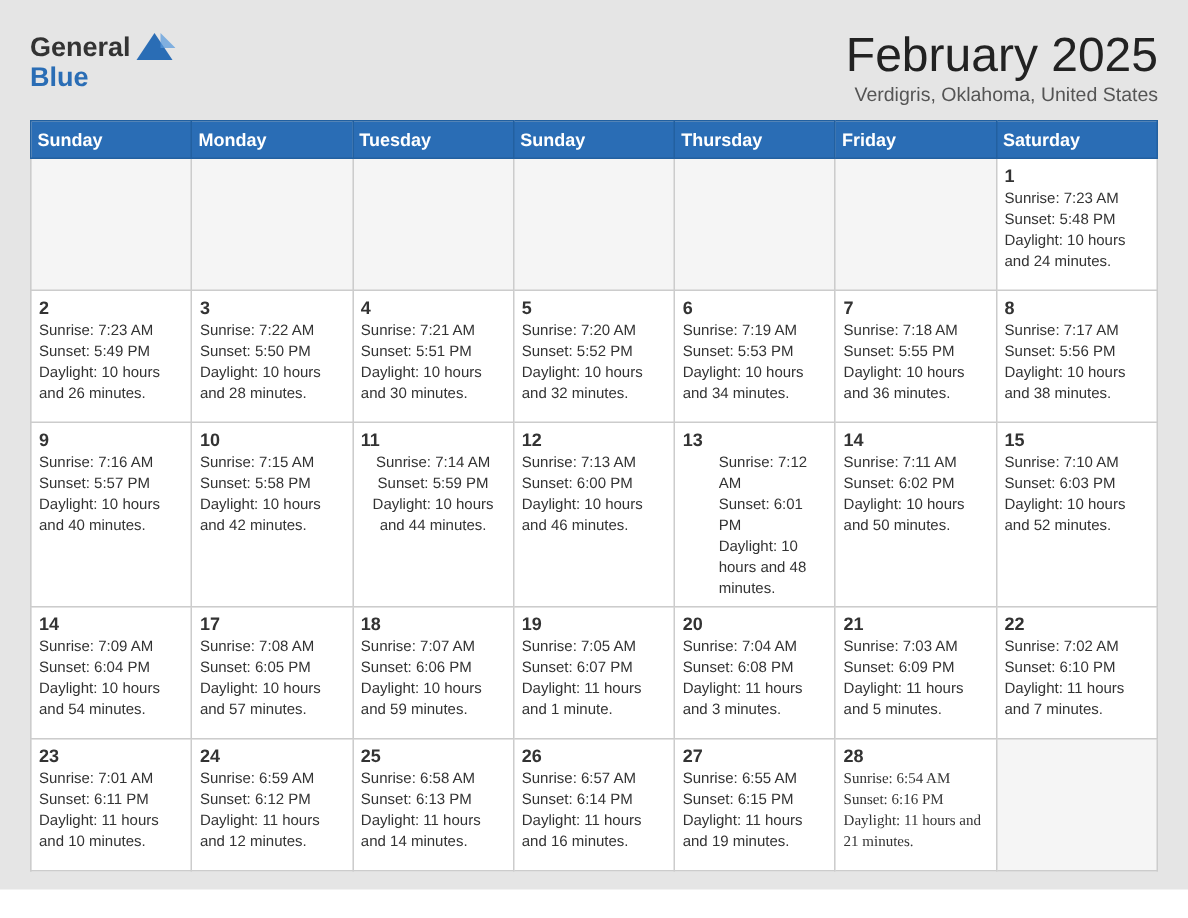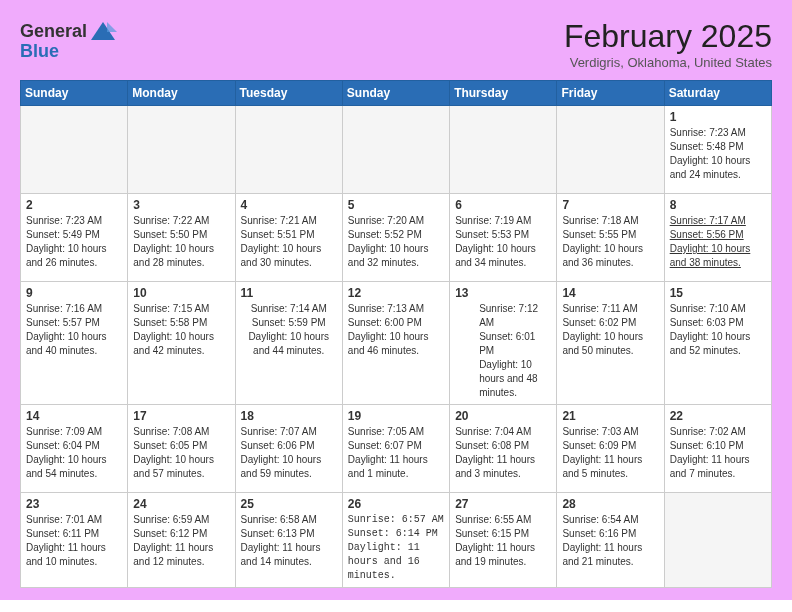--- a/index.html
+++ b/index.html
@@ -5,21 +5,21 @@
     * { box-sizing: border-box; margin: 0; padding: 0; }
     body {
       font-family: Arial, sans-serif;
       background: #fff;
       width: 792px;
       min-height: 612px;
     }
     .page {
       width: 792px;
       padding: 18px 20px 12px 20px;
-      background: #f0abfc;
+      background: #e5e5e5;
     }
     .header {
       display: flex;
       justify-content: space-between;
       align-items: flex-start;
       margin-bottom: 10px;
     }
     .logo {
       display: flex;
       align-items: center;
@@ -172,21 +172,21 @@
 Daylight: 10 hours and 34 minutes.</div>
           </td>
           <td>
             <span class="day-number">7</span>
             <div class="day-info" style="white-space: pre-line;">Sunrise: 7:18 AM
 Sunset: 5:55 PM
 Daylight: 10 hours and 36 minutes.</div>
           </td>
           <td>
             <span class="day-number">8</span>
-            <div class="day-info" style="white-space: pre-line; text-decoration: underline;">Sunrise: 7:17 AM
+            <div class="day-info" style="white-space: pre-line;">Sunrise: 7:17 AM
 Sunset: 5:56 PM
 Daylight: 10 hours and 38 minutes.</div>
           </td>
         </tr>
         <tr>
           <td>
             <span class="day-number">9</span>
             <div class="day-info" style="white-space: pre-line;">Sunrise: 7:16 AM
 Sunset: 5:57 PM
 Daylight: 10 hours and 40 minutes.</div>
@@ -286,33 +286,33 @@
 Daylight: 11 hours and 12 minutes.</div>
           </td>
           <td>
             <span class="day-number">25</span>
             <div class="day-info" style="white-space: pre-line;">Sunrise: 6:58 AM
 Sunset: 6:13 PM
 Daylight: 11 hours and 14 minutes.</div>
           </td>
           <td>
             <span class="day-number">26</span>
-            <div class="day-info" style="white-space: pre-line; font-family: Liberation Mono, monospace;">Sunrise: 6:57 AM
+            <div class="day-info" style="white-space: pre-line;">Sunrise: 6:57 AM
 Sunset: 6:14 PM
 Daylight: 11 hours and 16 minutes.</div>
           </td>
           <td>
             <span class="day-number">27</span>
             <div class="day-info" style="white-space: pre-line;">Sunrise: 6:55 AM
 Sunset: 6:15 PM
 Daylight: 11 hours and 19 minutes.</div>
           </td>
           <td>
             <span class="day-number">28</span>
-            <div class="day-info" style="white-space: pre-line;">Sunrise: 6:54 AM
+            <div class="day-info" style="white-space: pre-line; font-family: Liberation Serif, serif;">Sunrise: 6:54 AM
 Sunset: 6:16 PM
 Daylight: 11 hours and 21 minutes.</div>
           </td>
           <td class="empty"></td>
         </tr>
       </tbody>
   </table>
 </div>
 
 </body></html>

